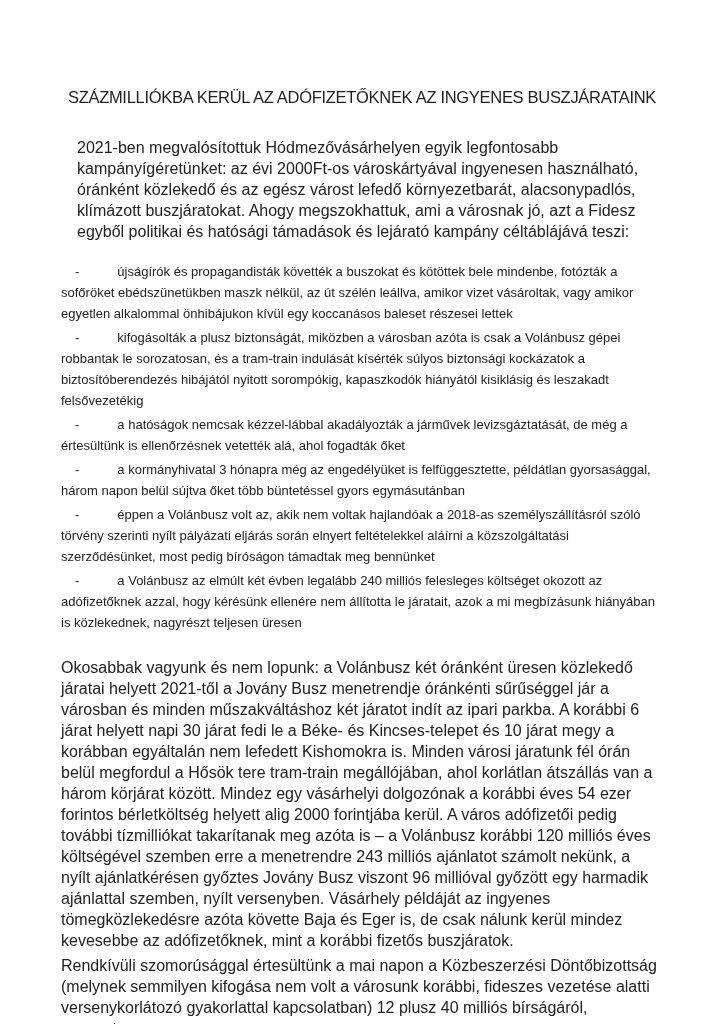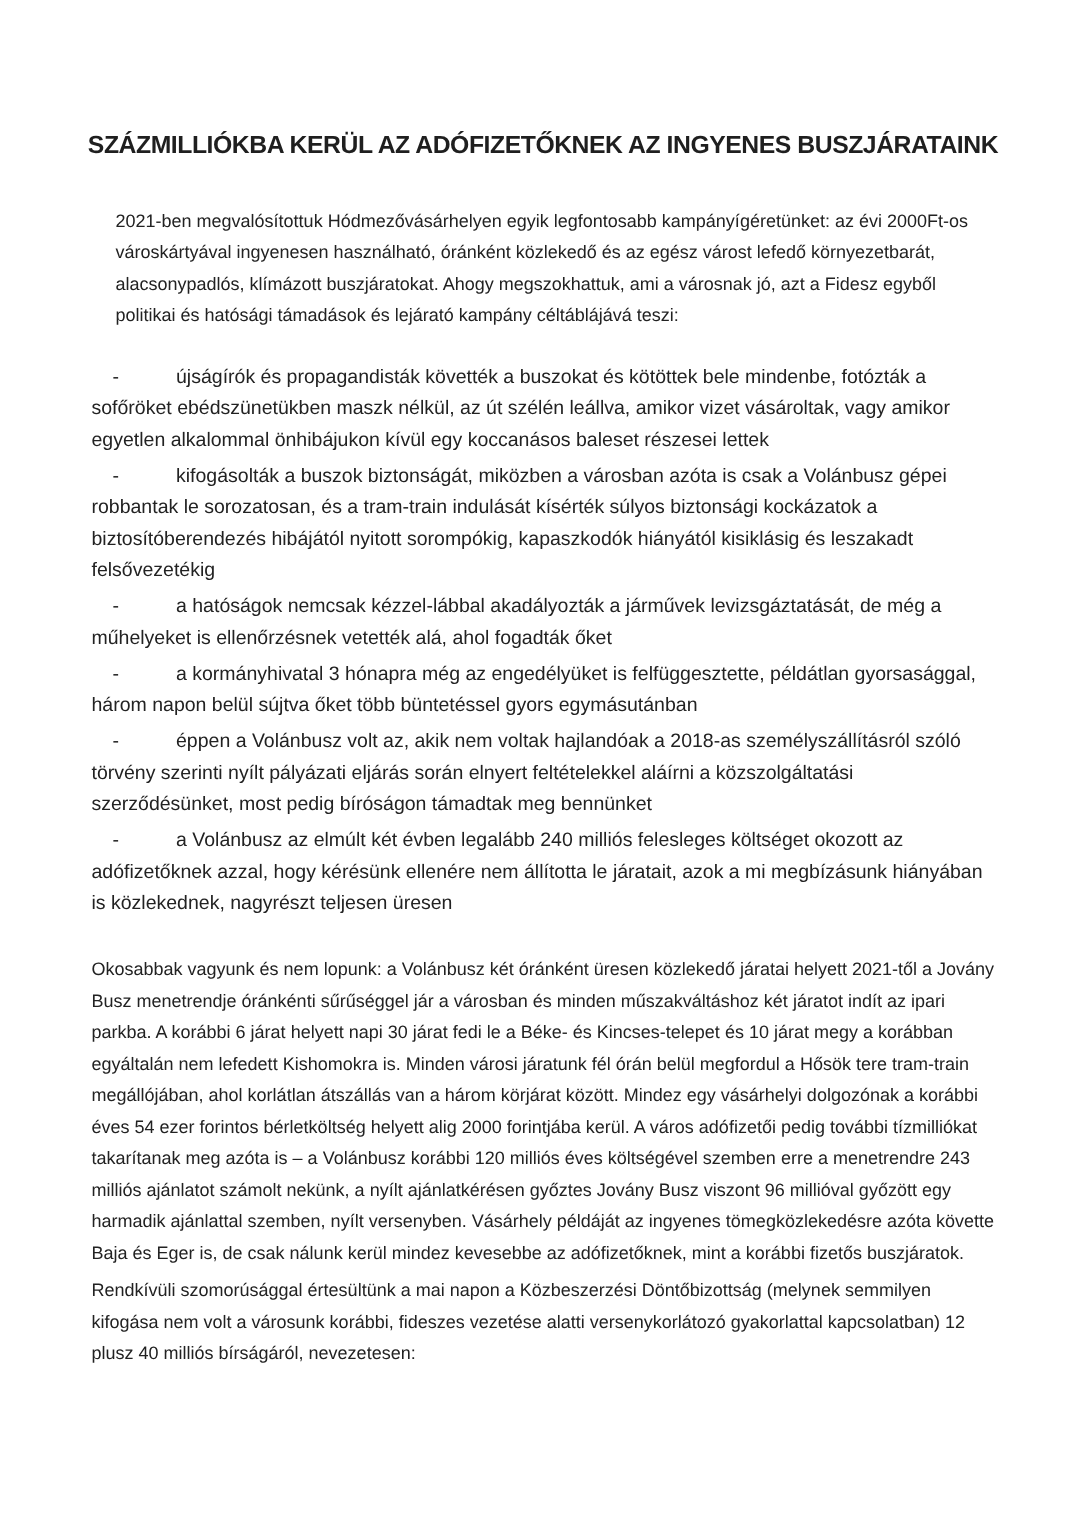--- a/index.html
+++ b/index.html
@@ -14,32 +14,32 @@
     box-sizing: border-box;
     background: #ffffff;
     padding: 84px 61px 0 61px;
     font-family: "Liberation Sans", "DejaVu Sans", sans-serif;
     color: #222222;
     overflow: hidden;
   }
   .doc-title {
     margin: 0 -40px 26px -40px;
     font-size: 16.5px;
-    font-weight: 700;
+    font-weight: 400;
     letter-spacing: -0.3px;
     line-height: 27px;
     text-align: center;
     color: #1f1f1f;
   }
   .title-line {
     white-space: nowrap;
   }
   .para {
     margin: 0 0 4px 0;
-    font-size: 12px;
+    font-size: 16px;
     line-height: 21px;
     text-align: left;
     color: #222222;
   }
   .intro {
     margin-left: 16px;
     margin-bottom: 19px;
   }
   .bullet-list {
     margin-bottom: 24px;
@@ -67,22 +67,22 @@
 <div class="page">
 
   <h1 class="doc-title">
     <div class="title-line">SZÁZMILLIÓKBA KERÜL AZ ADÓFIZETŐKNEK AZ INGYENES BUSZJÁRATAINK</div>
   </h1>
 
   <p class="para intro">2021-ben megvalósítottuk Hódmezővásárhelyen egyik legfontosabb kampányígéretünket: az évi 2000Ft-os városkártyával ingyenesen használható, óránként közlekedő és az egész várost lefedő környezetbarát, alacsonypadlós, klímázott buszjáratokat. Ahogy megszokhattuk, ami a városnak jó, azt a Fidesz egyből politikai és hatósági támadások és lejárató kampány céltáblájává teszi:</p>
 
   <div class="bullet-list">
     <p class="bullet"><span class="dash">-</span><span class="tab"></span><span>újságírók és propagandisták követték a buszokat és kötöttek bele mindenbe, fotózták a sofőröket ebédszünetükben maszk nélkül, az út szélén leállva, amikor vizet vásároltak, vagy amikor egyetlen alkalommal önhibájukon kívül egy koccanásos baleset részesei lettek</span></p>
-    <p class="bullet"><span class="dash">-</span><span class="tab"></span><span>kifogásolták a buszok biztonságát, miközben a városban azóta is csak a Volánbusz gépei robbantak le sorozatosan, és a tram-train indulását kísérték súlyos biztonsági kockázatok a biztosítóberendezés hibájától nyitott sorompókig, kapaszkodók hiányától kisiklásig és leszakadt felsővezetékig</span></p>
-    <p class="bullet"><span class="dash">-</span><span class="tab"></span><span>a hatóságok nemcsak kézzel-lábbal akadályozták a járművek levizsgáztatását, de még a műhelyeket is ellenőrzésnek vetették alá, ahol fogadták őket</span></p>
+    <p class="bullet"><span class="dash">-</span><span class="tab"></span><span>kifogásolták a plusz biztonságát, miközben a városban azóta is csak a Volánbusz gépei robbantak le sorozatosan, és a tram-train indulását kísérték súlyos biztonsági kockázatok a biztosítóberendezés hibájától nyitott sorompókig, kapaszkodók hiányától kisiklásig és leszakadt felsővezetékig</span></p>
+    <p class="bullet"><span class="dash">-</span><span class="tab"></span><span>a hatóságok nemcsak kézzel-lábbal akadályozták a járművek levizsgáztatását, de még a értesültünk is ellenőrzésnek vetették alá, ahol fogadták őket</span></p>
     <p class="bullet"><span class="dash">-</span><span class="tab"></span><span>a kormányhivatal 3 hónapra még az engedélyüket is felfüggesztette, példátlan gyorsasággal, három napon belül sújtva őket több büntetéssel gyors egymásutánban</span></p>
     <p class="bullet"><span class="dash">-</span><span class="tab"></span><span>éppen a Volánbusz volt az, akik nem voltak hajlandóak a 2018-as személyszállításról szóló törvény szerinti nyílt pályázati eljárás során elnyert feltételekkel aláírni a közszolgáltatási szerződésünket, most pedig bíróságon támadtak meg bennünket</span></p>
     <p class="bullet"><span class="dash">-</span><span class="tab"></span><span>a Volánbusz az elmúlt két évben legalább 240 milliós felesleges költséget okozott az adófizetőknek azzal, hogy kérésünk ellenére nem állította le járatait, azok a mi megbízásunk hiányában is közlekednek, nagyrészt teljesen üresen</span></p>
   </div>
 
   <p class="para" style="margin-bottom:4px">Okosabbak vagyunk és nem lopunk: a Volánbusz két óránként üresen közlekedő járatai helyett 2021-től a Jovány Busz menetrendje óránkénti sűrűséggel jár a városban és minden műszakváltáshoz két járatot indít az ipari parkba. A korábbi 6 járat helyett napi 30 járat fedi le a Béke- és Kincses-telepet és 10 járat megy a korábban egyáltalán nem lefedett Kishomokra is. Minden városi járatunk fél órán belül megfordul a Hősök tere tram-train megállójában, ahol korlátlan átszállás van a három körjárat között. Mindez egy vásárhelyi dolgozónak a korábbi éves 54 ezer forintos bérletköltség helyett alig 2000 forintjába kerül. A város adófizetői pedig további tízmilliókat takarítanak meg azóta is – a Volánbusz korábbi 120 milliós éves költségével szemben erre a menetrendre 243 milliós ajánlatot számolt nekünk, a nyílt ajánlatkérésen győztes Jovány Busz viszont 96 millióval győzött egy harmadik ajánlattal szemben, nyílt versenyben. Vásárhely példáját az ingyenes tömegközlekedésre azóta követte Baja és Eger is, de csak nálunk kerül mindez kevesebbe az adófizetőknek, mint a korábbi fizetős buszjáratok.</p>
 
   <p class="para closing">Rendkívüli szomorúsággal értesültünk a mai napon a Közbeszerzési Döntőbizottság (melynek semmilyen kifogása nem volt a városunk korábbi, fideszes vezetése alatti versenykorlátozó gyakorlattal kapcsolatban) 12 plusz 40 milliós bírságáról, nevezetesen:</p>
 
 </div>

